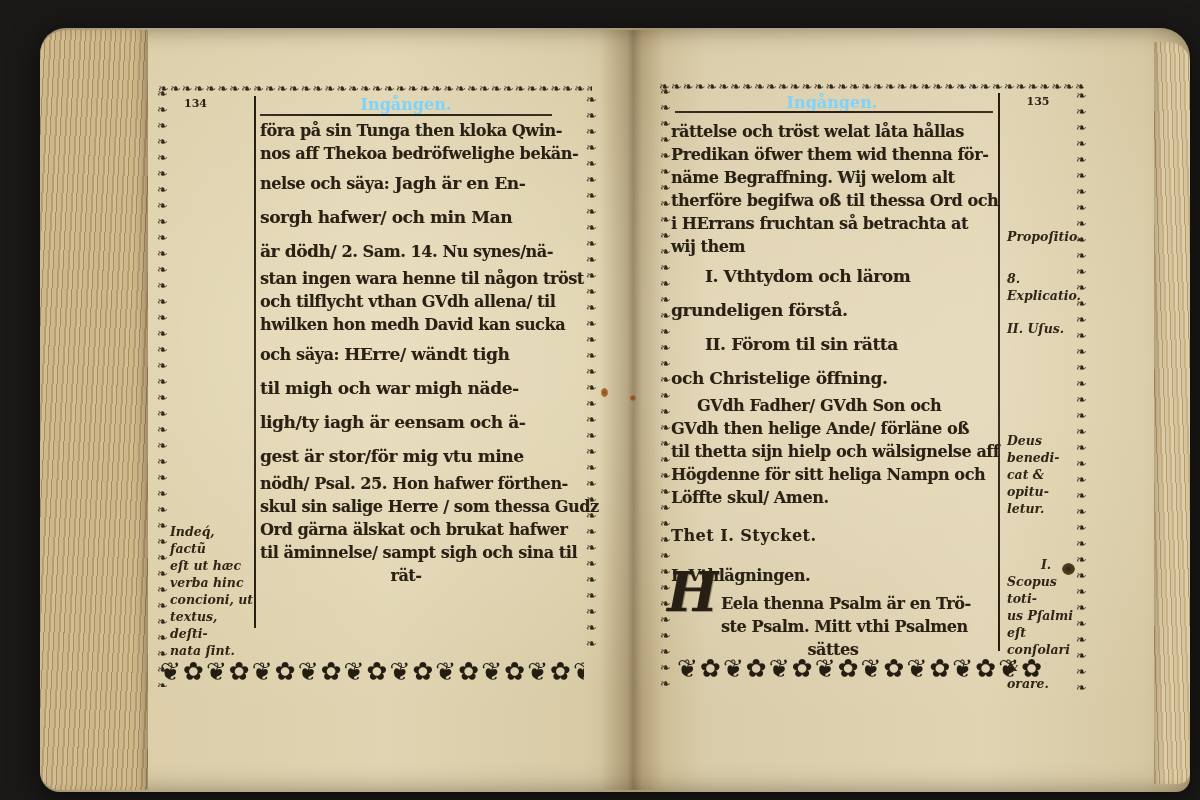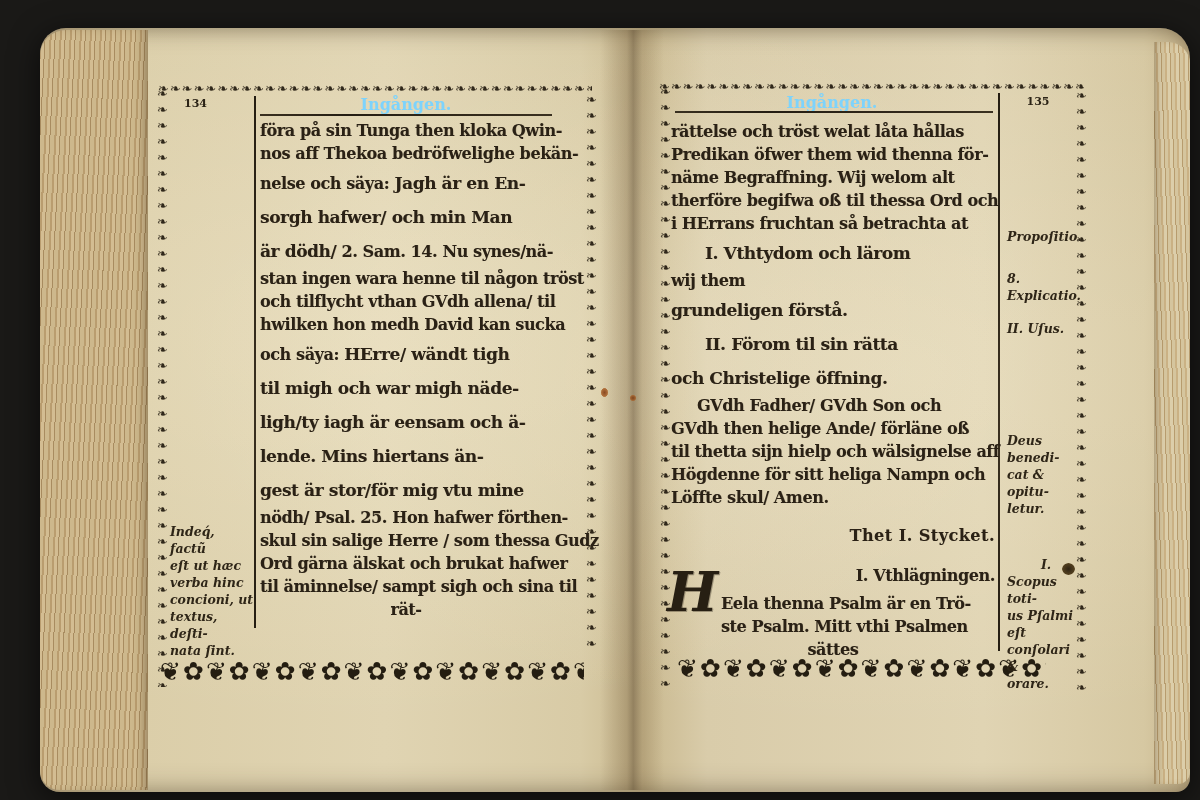--- a/index.html
+++ b/index.html
@@ -52,21 +52,21 @@
   .textcol{position:absolute;color:#2a2115;font-weight:700;
            text-shadow:.4px .4px 0 rgba(42,33,21,.28);}
   .line{white-space:nowrap;letter-spacing:-.4px;}
   .line-n{font-size:17px;line-height:23px;}
   .line-l{font-size:23px;line-height:31px;}
   .line-xl{font-size:32px;line-height:42px;letter-spacing:.5px;}
   .line-h2{font-size:23px;line-height:32px;}
   .t-n{font-size:16px;}
   .t-l{font-size:17px;}
   .al-r{text-align:center;}
-  .al-c{text-align:right;}
+  .al-c{text-align:left;}
   
   .mnote{position:absolute;font-style:italic;font-weight:700;font-size:12.5px;
          line-height:17px;color:#2e2517;}
   .dropcap{position:absolute;font-size:54px;line-height:54px;font-weight:700;
            font-style:italic;color:#271f13;text-shadow:1px 1px 0 rgba(39,31,19,.35);}
   .stain{position:absolute;border-radius:50%;}
   .stain-a{width:7px;height:9px;background:radial-gradient(#8a4a22,#b4753f 70%,transparent 75%);}
   .stain-b{width:6px;height:6px;background:radial-gradient(#7d4categorical,#7d441f,transparent 75%);}
   .stain-c{width:13px;height:12px;background:radial-gradient(#2f2414,#53401f 65%,transparent 78%);}
 </style>
@@ -95,21 +95,20 @@
         <div class="line line-n"><span class="t-n">nos aff Thekoa bedröfwelighe bekän-</span></div>
         <div class="line line-l"><span class="t-n">nelse och säya: </span><span class="t-l">Jagh är en En-</span></div>
         <div class="line line-l"><span class="t-l">sorgh hafwer/ och min Man</span></div>
         <div class="line line-l"><span class="t-l">är dödh/</span><span class="t-n"> 2. Sam. 14.  Nu synes/nä-</span></div>
         <div class="line line-n"><span class="t-n">stan ingen wara henne til någon tröst</span></div>
         <div class="line line-n"><span class="t-n">och tilflycht vthan GVdh allena/ til</span></div>
         <div class="line line-n"><span class="t-n">hwilken hon medh David kan sucka</span></div>
         <div class="line line-l"><span class="t-n">och säya: </span><span class="t-l">HErre/ wändt tigh</span></div>
         <div class="line line-l"><span class="t-l">til migh och war migh näde-</span></div>
         <div class="line line-l"><span class="t-l">ligh/ty iagh är eensam och ä-</span></div>
-        <div class="line line-l"><span class="t-l">lende.   Mins hiertans än-</span></div>
         <div class="line line-l"><span class="t-l">gest är stor/för mig vtu mine</span></div>
         <div class="line line-n"><span class="t-n">nödh/ Psal. 25.   Hon hafwer förthen-</span></div>
         <div class="line line-n"><span class="t-n">skul sin salige Herre / som thessa Gudz</span></div>
         <div class="line line-n"><span class="t-n">Ord gärna älskat och brukat hafwer</span></div>
         <div class="line line-n"><span class="t-n">til äminnelse/ sampt sigh och sina til</span></div>
         <div class="line line-n al-r"><span class="t-n">rät-</span></div>
       </div>
 
     <div class="mnote" style="left:18px;top:441px;width:84px;">
         <div>Indeq́, factũ</div>
@@ -131,22 +130,22 @@
     <div class="pgnum" style="left:352px;top:15px;width:62px;text-align:center;">135</div>
     <div class="hrule" style="left:20px;top:31px;width:318px;"></div>
     <div class="vrule" style="left:343px;top:13px;height:558px;"></div>
 
     <div class="textcol" style="left:16px;top:40px;width:324px;">
         <div class="line line-n"><span class="t-n">rättelse och tröst welat låta hållas</span></div>
         <div class="line line-n"><span class="t-n">Predikan öfwer them wid thenna för-</span></div>
         <div class="line line-n"><span class="t-n">näme Begraffning.    Wij welom alt</span></div>
         <div class="line line-n"><span class="t-n">therföre begifwa oß til thessa Ord och</span></div>
         <div class="line line-n"><span class="t-n">i HErrans fruchtan så betrachta at</span></div>
+        <div class="line line-n"><span class="t-n">wij them</span></div>
         <div class="line line-l" style="padding-left: 34px;"><span class="t-l">I.   Vthtydom och lärom</span></div>
-        <div class="line line-n"><span class="t-n">wij them</span></div>
         <div class="line line-l"><span class="t-l">grundeligen förstå.</span></div>
         <div class="line line-l" style="padding-left: 34px;"><span class="t-l">II.   Förom til sin rätta</span></div>
         <div class="line line-l"><span class="t-l">och Christelige öffning.</span></div>
         <div class="line line-n" style="padding-left: 26px;"><span class="t-n">GVdh Fadher/ GVdh Son och</span></div>
         <div class="line line-n"><span class="t-n">GVdh then helige Ande/ förläne oß</span></div>
         <div class="line line-n"><span class="t-n">til thetta sijn hielp och wälsignelse aff</span></div>
         <div class="line line-n"><span class="t-n">Högdenne för sitt heliga Nampn och</span></div>
         <div class="line line-n"><span class="t-n">Löffte skul/ Amen.</span></div>
         <div class="line line-xl al-c"><span class="t-n">Thet I. Stycket.</span></div>
         <div class="line line-h2 al-c"><span class="t-n">I. Vthlägningen.</span></div>

